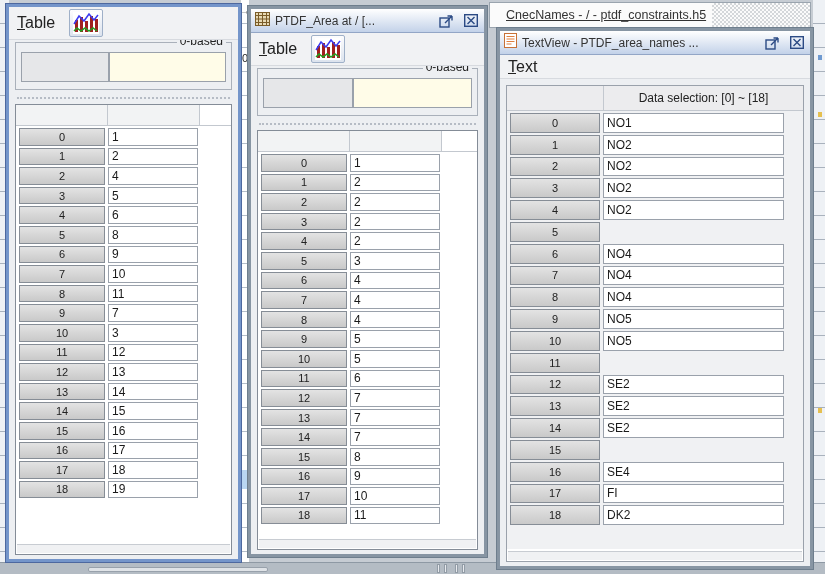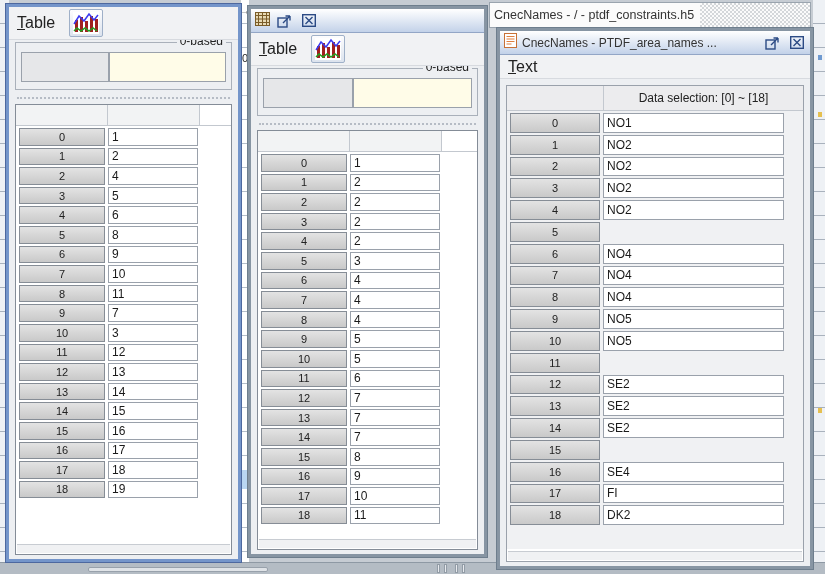--- a/index.html
+++ b/index.html
@@ -92,22 +92,22 @@
   .tv .rowhead { width:90px; flex:0 0 90px; }
   .tv .tcell { flex:1; width:auto; margin-right:19px; }
   .tv .rows { background:#f0f1f3; }
   .tv .trow .tcell, .tv .trow .rowhead { background-clip:padding-box; }
   .tv .trow .tcell { background:#ffffff; }
 
   
   #cnec-bar { position:absolute; left:489px; top:2px; width:322px; height:26px;
     background:#fbfbfb; border:1px solid #9aa4ae; z-index:2; display:flex;
     align-items:center; }
-  #cnec-bar .title { font-size:12.5px; color:#333333; padding-left:4px;
-    white-space:nowrap; flex:0 0 auto; }
+  #cnec-bar .title { font-size:12.5px; color:#333333; padding-left:16px;
+    white-space:nowrap; flex:0 0 auto;text-decoration:underline; }
   #cnec-hatch { flex:1; height:100%; margin-left:6px;
     background-image:
       linear-gradient(45deg,#d4d7da 25%,transparent 25%,transparent 75%,#d4d7da 75%),
       linear-gradient(45deg,#d4d7da 25%,transparent 25%,transparent 75%,#d4d7da 75%);
     background-size:4px 4px; background-position:0 0,2px 2px; }
 </style>
 </head>
 <body>
 
 <div id="strip-left" class="bg-strip"></div>
@@ -244,20 +244,21 @@
     </div>
   </div>
 </div>
 
 <div class="window inactive" style="left:248px; top:6px; width:239px; height:551px;">
   <div class="titlebar">
     <span><svg width="15" height="14" viewBox="0 0 15 14">
           <rect x="0.5" y="0.5" width="14" height="13" fill="#e7d9b4" stroke="#7a5c28"></rect>
           <path d="M0 3.5h15M0 7h15M0 10.5h15M3.5 0v14M7.5 0v14M11.5 0v14" stroke="#7a5c28" stroke-width="1" fill="none"></path>
         </svg></span>
+    <span class="title">PTDF_Area at / [...</span>
     <span class="win-btn">
         <svg width="15" height="14" viewBox="0 0 15 14">
           <rect x="1" y="4" width="9" height="9" fill="none" stroke="#2b4a84" stroke-width="1.4"></rect>
           <path d="M6 9 L13 2 M13 2 h-4.5 M13 2 v4.5" stroke="#2b4a84" stroke-width="1.4" fill="none"></path>
         </svg>
       </span>
     <span class="win-btn">
         <svg width="14" height="13" viewBox="0 0 14 13">
           <rect x="0.7" y="0.7" width="12.6" height="11.6" fill="none" stroke="#2b4a84" stroke-width="1.4"></rect>
           <path d="M3.5 3 L10.5 10 M10.5 3 L3.5 10" stroke="#2b4a84" stroke-width="1.4"></path>
@@ -374,21 +375,21 @@
     </div>
   </div>
 </div>
 
 <div class="window inactive tv" style="left:497px; top:28px; width:316px; height:541px;">
   <div class="titlebar">
     <span><svg width="13" height="15" viewBox="0 0 13 15">
           <rect x="0.5" y="0.5" width="12" height="14" fill="#ffffff" stroke="#c87137"></rect>
           <path d="M2.5 3.5h8M2.5 6h8M2.5 8.5h8M2.5 11h5" stroke="#e08040" fill="none"></path>
         </svg></span>
-    <span class="title">CnecNames - PTDF_area_names ...</span>
+    <span class="title">TextView - PTDF_area_names ...</span>
     <span class="win-btn">
         <svg width="15" height="14" viewBox="0 0 15 14">
           <rect x="1" y="4" width="9" height="9" fill="none" stroke="#2b4a84" stroke-width="1.4"></rect>
           <path d="M6 9 L13 2 M13 2 h-4.5 M13 2 v4.5" stroke="#2b4a84" stroke-width="1.4" fill="none"></path>
         </svg>
       </span>
     <span class="win-btn">
         <svg width="14" height="13" viewBox="0 0 14 13">
           <rect x="0.7" y="0.7" width="12.6" height="11.6" fill="none" stroke="#2b4a84" stroke-width="1.4"></rect>
           <path d="M3.5 3 L10.5 10 M10.5 3 L3.5 10" stroke="#2b4a84" stroke-width="1.4"></path>

